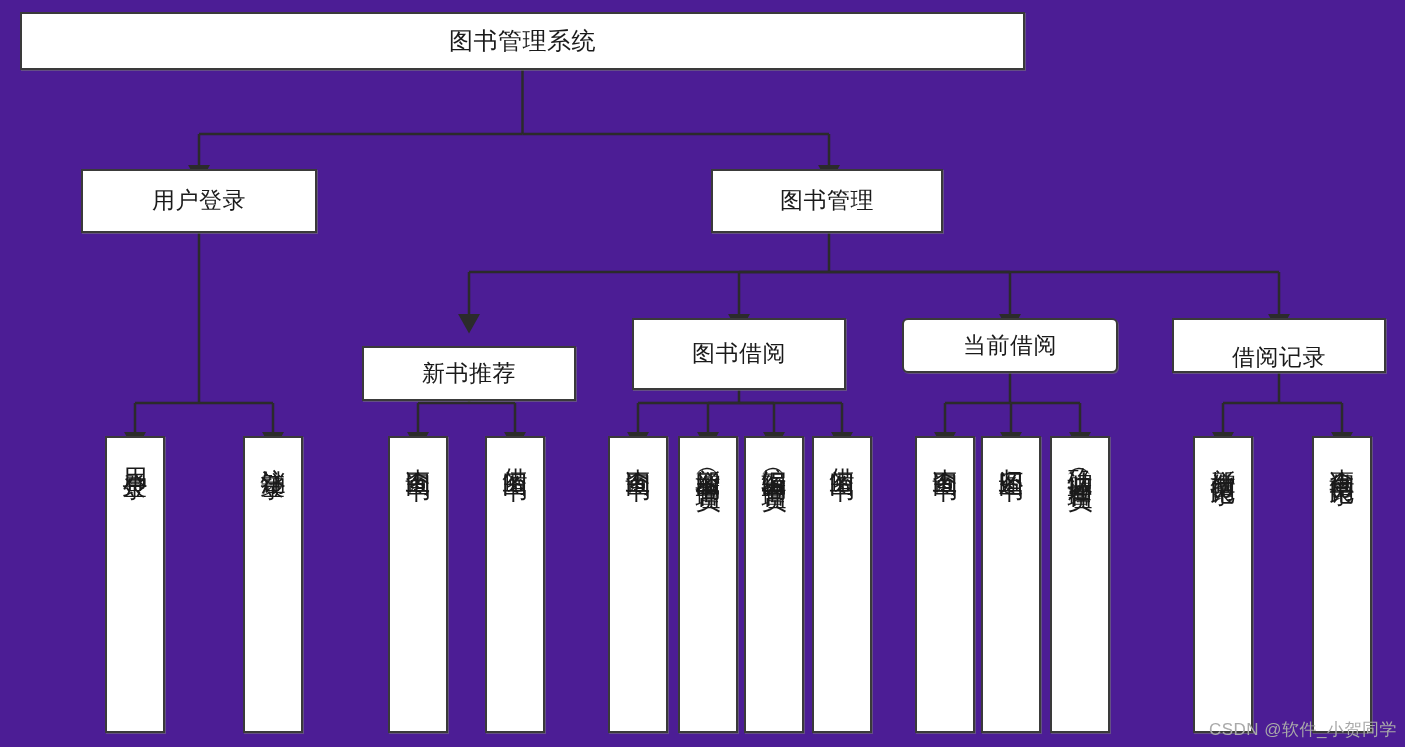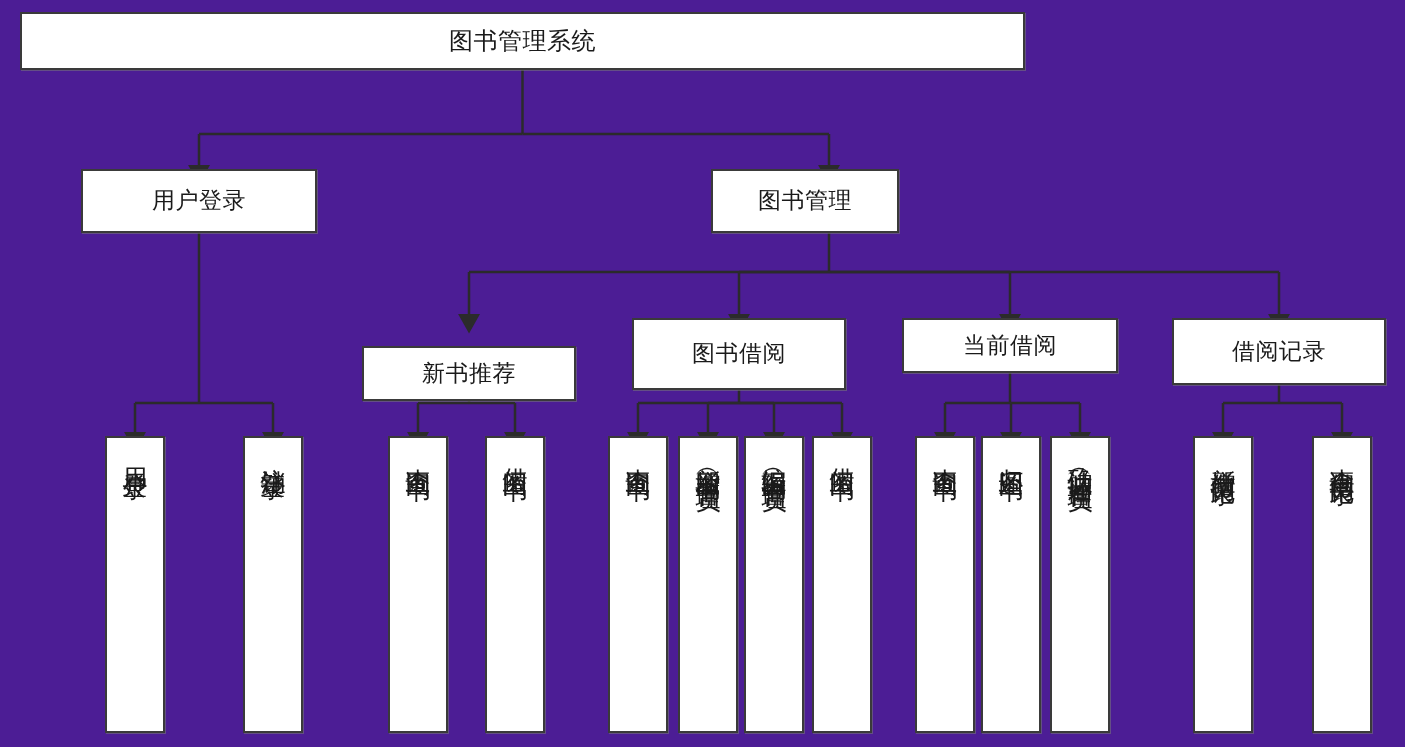--- a/index.html
+++ b/index.html
@@ -130,33 +130,33 @@
       </g>
   </svg>
 
   <div id="node-layer">
       <div class="node horizontal root" style="left: 20px; top: 12px; width: 1005px; height: 58px;">
         <span class="label">图书管理系统</span>
       </div>
       <div class="node horizontal" style="left: 81px; top: 169px; width: 236px; height: 64px;">
         <span class="label">用户登录</span>
       </div>
-      <div class="node horizontal" style="left: 711px; top: 169px; width: 188px; height: 64px;">
+      <div class="node horizontal" style="left: 711px; top: 169px; width: 232px; height: 64px;">
         <span class="label">图书管理</span>
       </div>
       <div class="node horizontal" style="left: 362px; top: 318px; width: 214px; height: 55px; margin-top: 28px;">
         <span class="label">新书推荐</span>
       </div>
       <div class="node horizontal" style="left: 632px; top: 318px; width: 214px; height: 72px;">
         <span class="label">图书借阅</span>
       </div>
-      <div class="node horizontal" style="left: 902px; top: 318px; width: 216px; height: 55px;">
+      <div class="node horizontal" style="left: 902px; top: 318px; width: 216px; height: 55px; border-radius: 6px;">
         <span class="label">当前借阅</span>
       </div>
-      <div class="node horizontal" style="left: 1172px; top: 318px; width: 214px; height: 67px;">
+      <div class="node horizontal" style="left: 1172px; top: 318px; width: 214px; height: 55px; align-items: flex-end;">
         <span class="label">借阅记录</span>
       </div>
       <div class="node vertical" style="left: 105px; top: 436px; width: 60px; height: 297px;">
         <span class="label">用户登录</span>
       </div>
       <div class="node vertical" style="left: 243px; top: 436px; width: 60px; height: 297px;">
         <span class="label">注销登录</span>
       </div>
       <div class="node vertical" style="left: 388px; top: 436px; width: 60px; height: 297px;">
         <span class="label">查询图书</span>
@@ -186,13 +186,14 @@
         <span class="label">确认归还（管理员）</span>
       </div>
       <div class="node vertical" style="left: 1193px; top: 436px; width: 60px; height: 297px;">
         <span class="label">新增借阅记录</span>
       </div>
       <div class="node vertical" style="left: 1312px; top: 436px; width: 60px; height: 297px;">
         <span class="label">查询借阅记录</span>
       </div>
     </div>
 
+  <div id="watermark">CSDN @软件_小贺同学</div>
 </div>
 
 </body></html>

